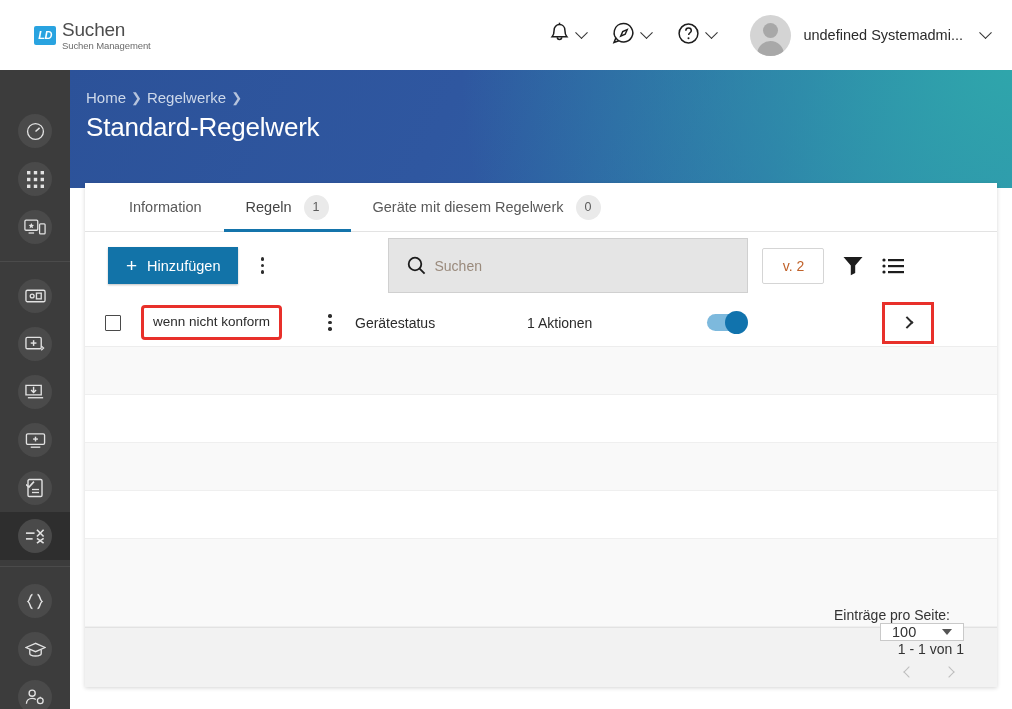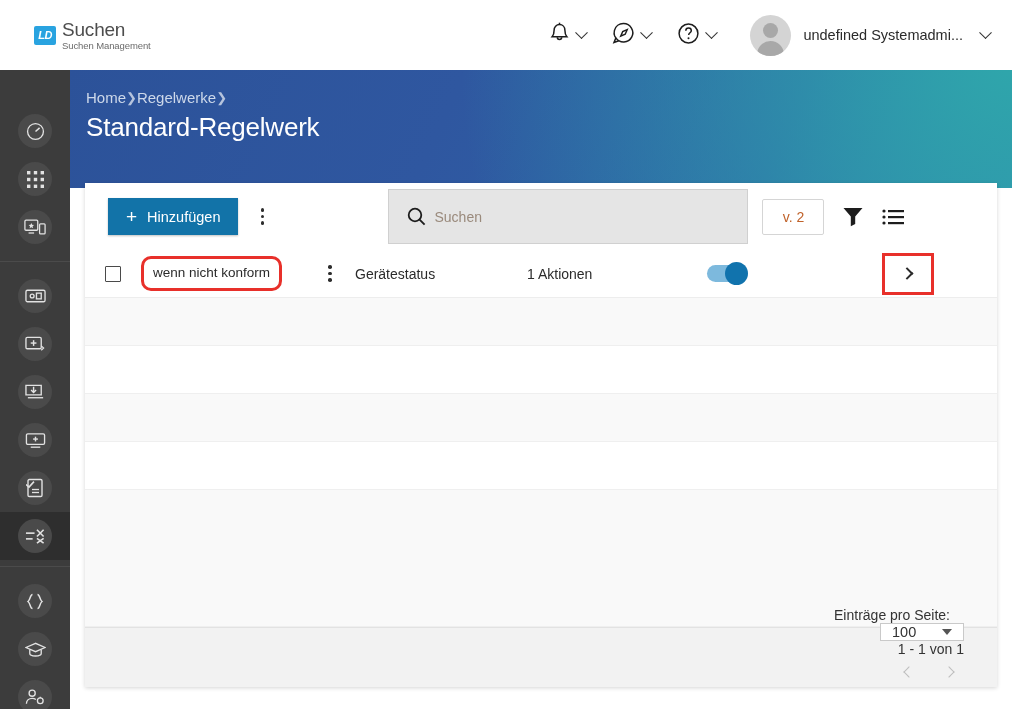--- a/index.html
+++ b/index.html
@@ -77,21 +77,21 @@
   
   .banner {
     position: absolute; top: 62px; left: 70px; width: 942px; height: 126px;
     background:
       radial-gradient(circle at 100% 0%, #2fa6ab 0%, rgba(47,166,171,0) 58%),
       linear-gradient(115deg, #2c5299 0%, #2f57a0 40%, #2d63a8 75%, #2f7fb0 100%);
     z-index: 5;
   }
   .breadcrumb {
     position: absolute; left: 16px; top: 27px;
-    font-size: 15px; color: #c3cfe4; display: flex; align-items: center; gap: 0;
+    font-size: 15px; color: #c3cfe4; display: flex; align-items: center; gap: 5px;
   }
   .breadcrumb a { color: #cdd8ea; text-decoration: none; cursor: pointer; }
   .bc-sep { color: #b6c4dd; font-size: 13px; }
   .page-title {
     position: absolute; left: 16px; top: 50px;
     font-size: 26px; color: #ffffff; font-weight: 400; letter-spacing: -0.2px;
   }
 
   
   .card {
@@ -171,21 +171,21 @@
   .c-on    { width: 165px; }
   .c-arrow { flex: 1; display: flex; justify-content: flex-start; padding-left: 12px; }
 
   .cbox {
     width: 16px; height: 16px; border: 1.6px solid #4a4a4a; background: #fff; border-radius: 1px;
     cursor: pointer;
   }
   .name-hl {
     display: inline-block; border: 3px solid #e8302a; background: #fff;
     padding: 6px 9px; line-height: 1.25; font-size: 13.5px; color: #2b2b2b;
-    border-radius: 10px; position: relative; z-index: 2; margin-left: -6px;
+    border-radius: 4px; position: relative; z-index: 2; margin-left: -6px;
   }
   .toggle {
     width: 38px; height: 17px; border-radius: 9px; background: #7db9dd;
     position: relative; cursor: pointer;
   }
   .toggle .knob {
     position: absolute; right: -3px; top: -3px; width: 23px; height: 23px;
     border-radius: 50%; background: #1173ad;
   }
   .arrow-btn {
@@ -417,20 +417,33 @@
       <a>Home</a>
       <span class="bc-sep">❯</span>
       <a>Regelwerke</a>
       <span class="bc-sep">❯</span>
     </div>
     <div class="page-title">Standard-Regelwerk</div>
   </div>
 
   <div class="card">
 
+    <div class="tabs">
+      <div class="tab">
+        <span>Information</span>
+      </div>
+      <div class="tab active">
+        <span>Regeln</span>
+        <span class="badge">1</span>
+      </div>
+      <div class="tab">
+        <span>Geräte mit diesem Regelwerk</span>
+        <span class="badge">0</span>
+      </div>
+    </div>
 
     <div class="toolbar">
       <button class="btn-add">
         <span class="plus-g">+</span>
         <span>Hinzufügen</span>
       </button>
 
       <div class="kebab">
         <i></i>
           <i></i>

